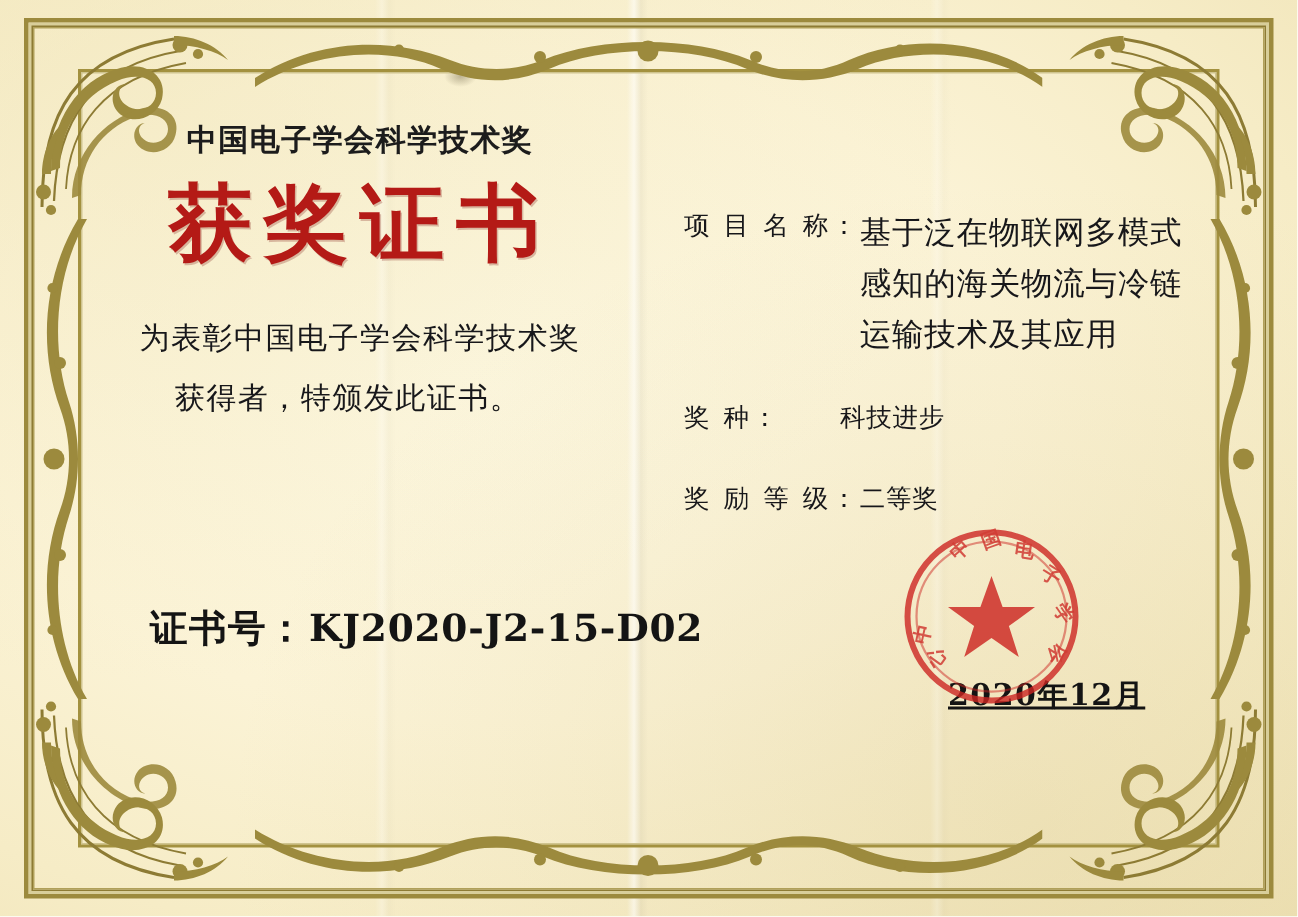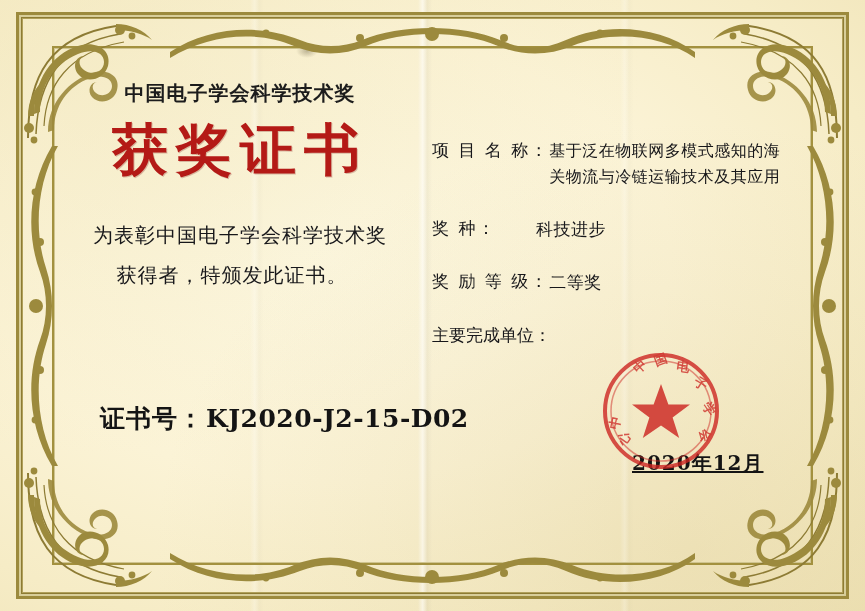--- a/index.html
+++ b/index.html
@@ -111,21 +111,21 @@
     font-family: "DejaVu Serif", "Liberation Serif", serif;
     font-size: 56px;
     font-weight: 700;
     color: #b41a16;
     letter-spacing: 8px;
     text-shadow: 1px 1px 0 rgba(120,10,8,0.25);
     line-height: 1.1;
   }
 
   .body-text {
-    margin-top: 34px;
+    margin-top: 24px;
     font-family: "DejaVu Serif", "Liberation Serif", serif;
     font-size: 20px;
     color: #17171a;
     line-height: 2.0;
     letter-spacing: 1px;
   }
   .body-line-2 { margin-left: -16px; text-align: center; }
 
   .cert-no {
     position: absolute;
@@ -137,21 +137,21 @@
     color: #141414;
     letter-spacing: 0.5px;
     white-space: nowrap;
   }
   .cert-no .label { font-weight: 700; letter-spacing: 1px; }
   .cert-no .value { font-weight: 700; margin-left: 2px; }
 
   
   .right-col {
     position: absolute;
-    left: 376px;
+    left: 400px;
     top: 88px;
     width: 352px;
   }
   .field {
     display: flex;
     align-items: flex-start;
     margin-bottom: 26px;
     font-family: "DejaVu Serif", "Liberation Serif", serif;
     color: #17171a;
   }
@@ -163,21 +163,21 @@
     white-space: nowrap;
     padding-top: 1px;
   }
   .f-label.sp3 { letter-spacing: 2px; }
   .field .f-value {
     flex: 1 1 auto;
     font-size: 17px;
     line-height: 1.62;
     letter-spacing: 0.5px;
   }
-  .field-project .f-value { font-size: 16px; }
+  .field-project .f-value { font-size: 21px; }
   .field-unit { margin-top: 6px; }
   .field-unit .f-value { padding-left: 22px; }
 
   .date {
     position: absolute;
     left: 576px;
     top: 400px;
     font-family: "DejaVu Serif", "Liberation Serif", serif;
     font-size: 20px;
     font-weight: 700;
@@ -358,21 +358,20 @@
         <div class="f-label sp3">奖       种：</div>
         <div class="f-value">科技进步</div>
       </div>
 
       <div class="field field-grade">
         <div class="f-label sp3">奖 励 等 级：</div>
         <div class="f-value">二等奖</div>
       </div>
 
       <div class="field field-unit">
-        <div class="f-label" style="flex:0 0 128px">主要完成单位：</div>
       </div>
 
     </div>
 
     <div class="date">2020年12月</div>
 
     <svg class="seal" viewBox="0 0 130 130">
       <g stroke="#cc2420" fill="none">
         <circle cx="65" cy="65" r="56" stroke-width="4" opacity="0.9"></circle>
         <circle cx="65" cy="65" r="50" stroke-width="1.5" opacity="0.55"></circle>

